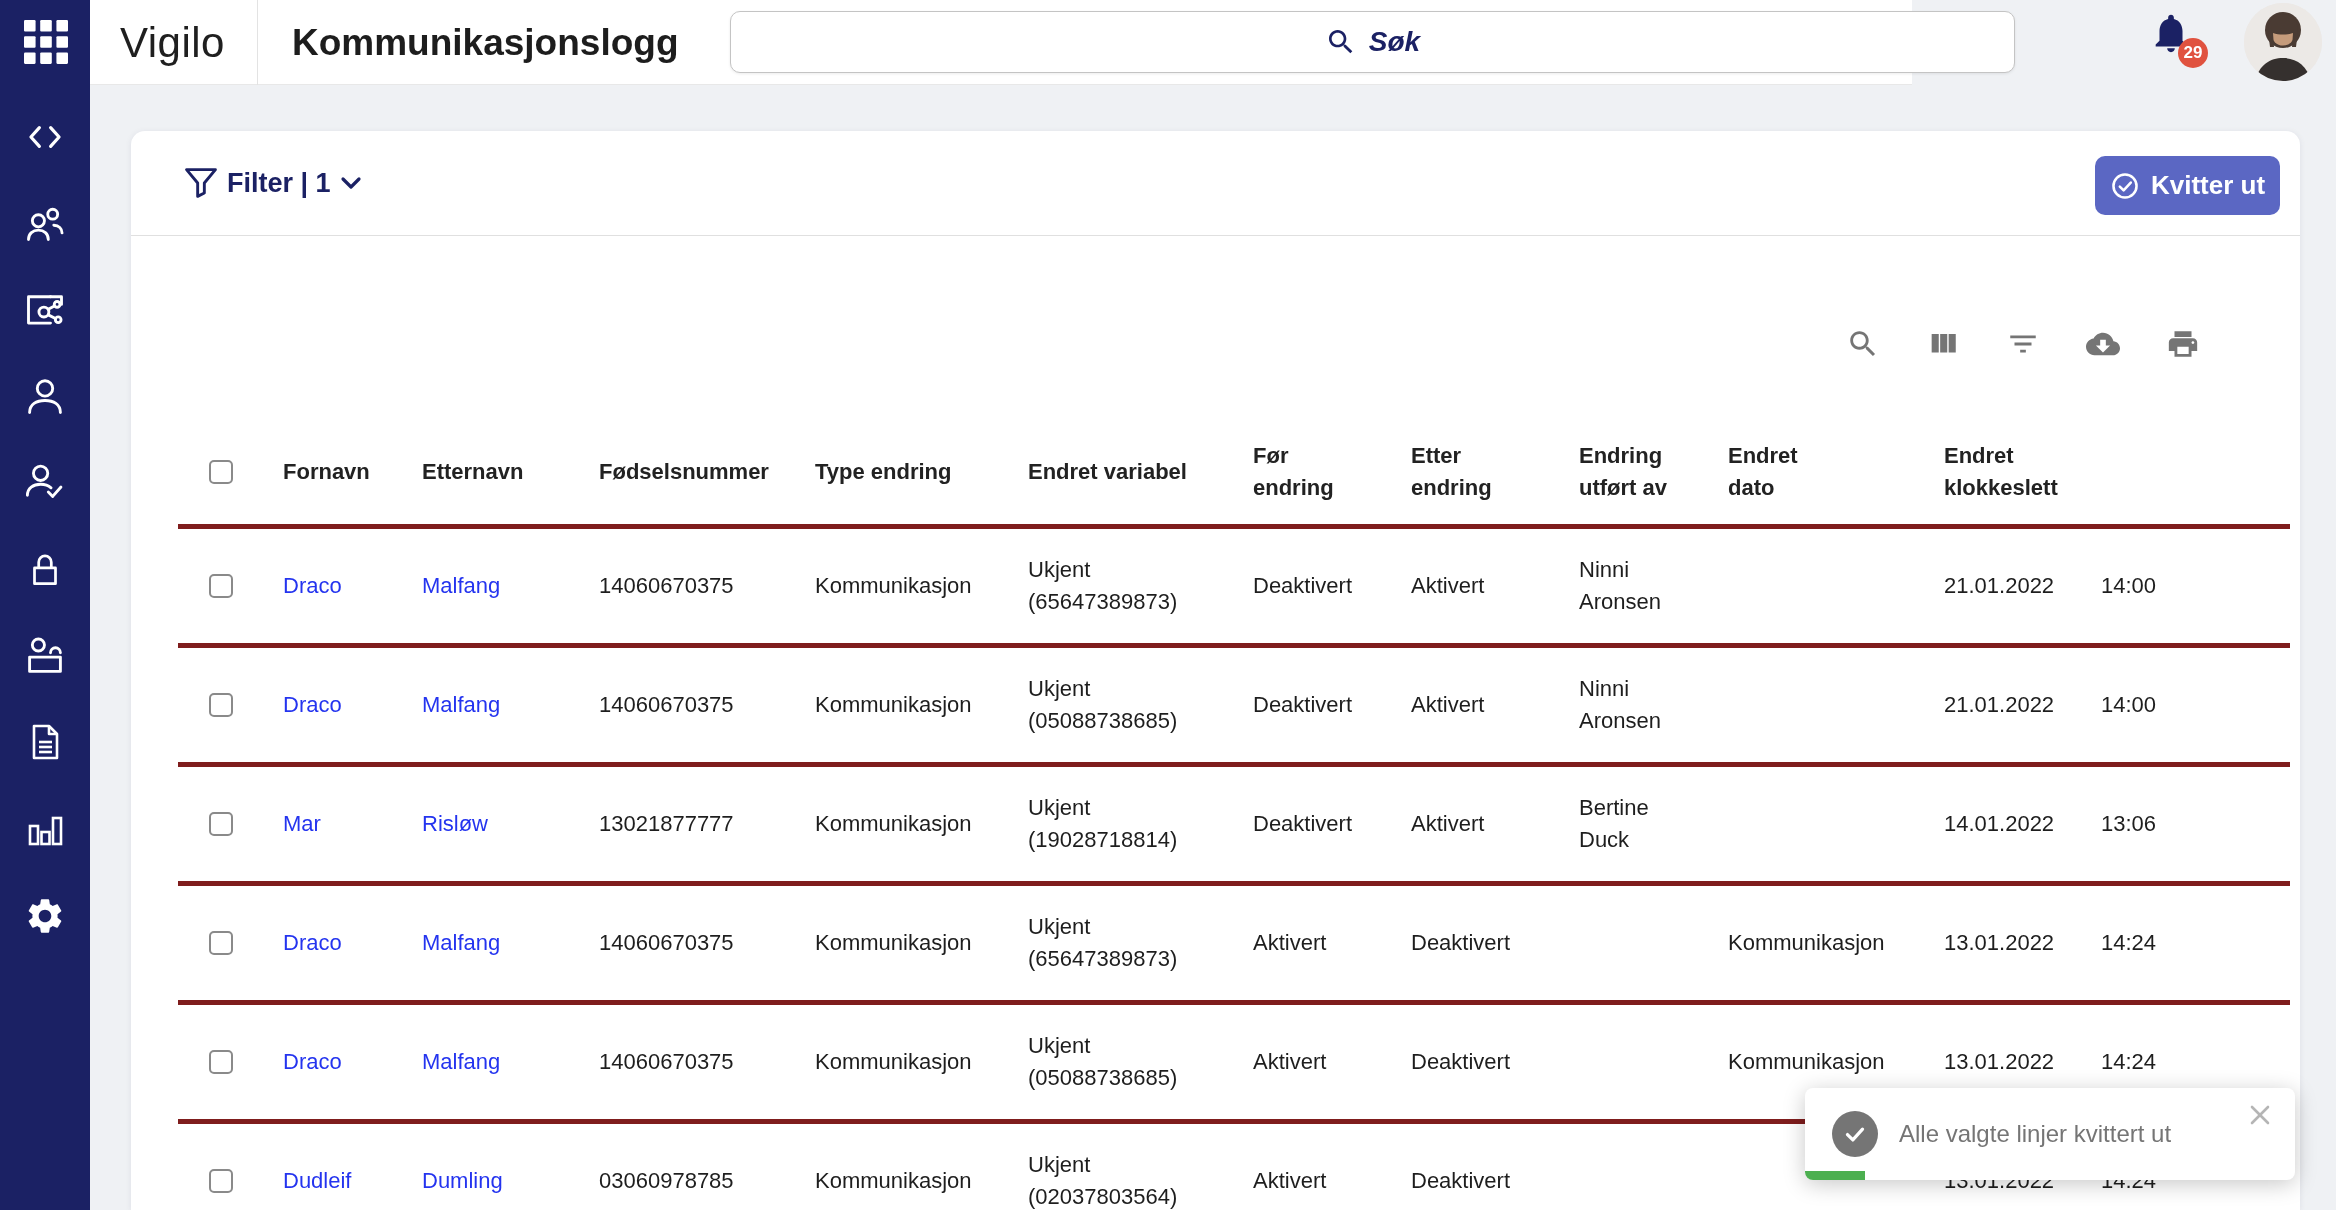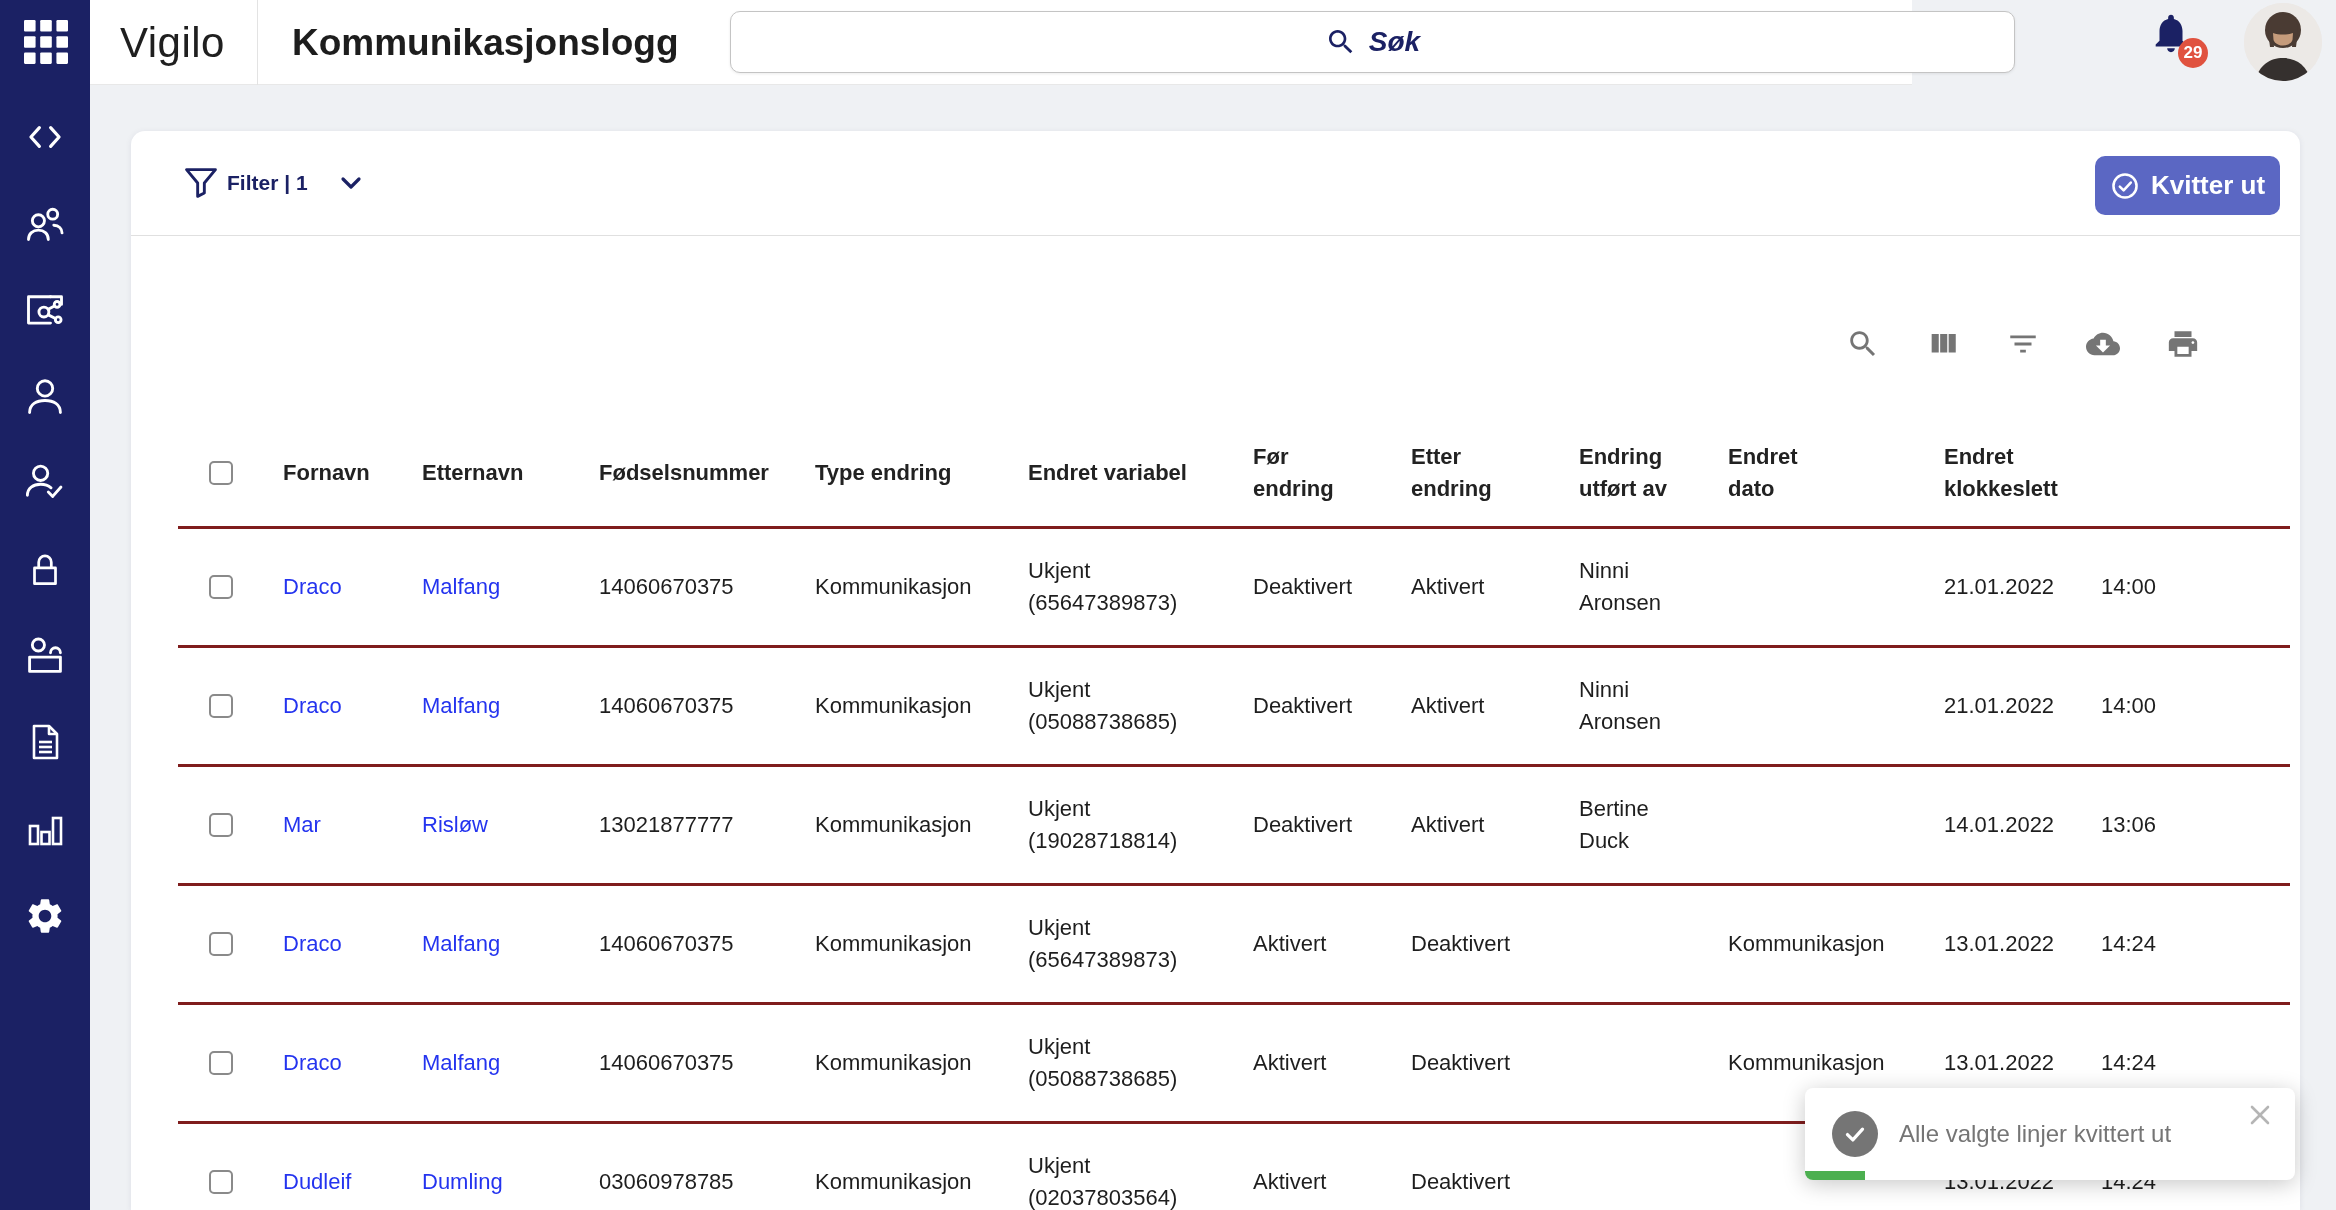--- a/index.html
+++ b/index.html
@@ -21,31 +21,31 @@
   .search-box { position:absolute; left:640px; top:11px; width:1285px; height:62px; background:#fff; border:1.5px solid #c4c4c4; border-radius:10px; box-shadow:0 1px 3px rgba(0,0,0,0.08); display:flex; align-items:center; justify-content:center; gap:12px; cursor:text;font-style:italic; }
   .search-box .search-label { font-size:28px; font-weight:700; color:#1b2164; }
   .bell-btn { position:absolute; left:2058px; top:10px; width:60px; height:64px; cursor:pointer; }
   .badge { position:absolute; left:30px; top:28px; width:30px; height:30px; background:#e0523f; border-radius:50%; color:#fff; font-size:17px; font-weight:700; display:flex; align-items:center; justify-content:center; z-index:2; }
   .avatar { position:absolute; left:2154px; top:3px; width:78px; height:78px; border-radius:50%; overflow:hidden; background:#ece9e6; cursor:pointer; }
 
   
   .card { position:absolute; left:131px; top:131px; width:2169px; height:1079px; background:#fff; border-radius:14px 14px 0 0; box-shadow:0 1px 6px rgba(26,31,74,0.08); overflow:hidden; z-index:2; }
   .filter-row { position:absolute; left:0; top:0; width:100%; height:104px; }
   .funnel { position:absolute; left:50px; top:32px; cursor:pointer; }
-  .filter-label { position:absolute; left:96px; top:0; height:104px; line-height:104px; font-size:21px; font-weight:700; color:#1b2164; cursor:pointer; }
+  .filter-label { position:absolute; left:96px; top:0; height:104px; line-height:104px; font-size:27px; font-weight:700; color:#1b2164; cursor:pointer; }
   .filter-chevron { position:absolute; left:205px; top:40px; cursor:pointer; }
   .ack-btn { position:absolute; left:1964px; top:25px; width:185px; height:59px; background:#5b67c3; border:none; border-radius:10px; color:#fff; font-size:26px; font-weight:700; font-family:"Liberation Sans",sans-serif; display:flex; align-items:center; justify-content:center; gap:11px; cursor:pointer; }
   .card-divider { position:absolute; left:0; top:104px; width:100%; height:1px; background:#e0e0e0; }
 
   .toolbar { position:absolute; right:100px; top:196px; display:flex; gap:46px; }
   .tool-icon { width:34px; height:34px; cursor:pointer; display:flex; align-items:center; justify-content:center; }
 
   
   .table { position:absolute; left:47px; top:289px; width:2112px; }
-  .t-row { display:grid; grid-template-columns:105px 139px 177px 216px 213px 225px 158px 168px 149px 216px 157px 189px; align-items:center; height:119px; border-bottom:3px solid #7f1d1d; }
+  .t-row { display:grid; grid-template-columns:105px 139px 177px 216px 213px 225px 158px 168px 149px 216px 157px 189px; align-items:center; height:119px; border-bottom:5px solid #7f1d1d; }
   .t-row.t-head { height:109px; }
   .t-cell { font-size:22px; line-height:1.45; color:#1e1e1e; padding-right:18px; white-space:pre-line; }
   .t-hcell { font-weight:700; color:#222; cursor:pointer; }
   .t-link { color:#2434ef; font-weight:500; cursor:pointer; }
   .t-checkcell { padding:0 0 0 31px; }
   .checkbox { display:block; width:24px; height:24px; border:2.4px solid #8a8a8a; border-radius:5px; background:#fff; cursor:pointer; }
 
   
   .toast { position:absolute; left:1805px; top:1088px; width:490px; height:92px; background:#fff; border-radius:8px; box-shadow:0 4px 22px rgba(0,0,0,0.22); z-index:40; }
   .toast-check { position:absolute; left:27px; top:23px; width:46px; height:46px; border-radius:50%; background:#757575; display:flex; align-items:center; justify-content:center; }

